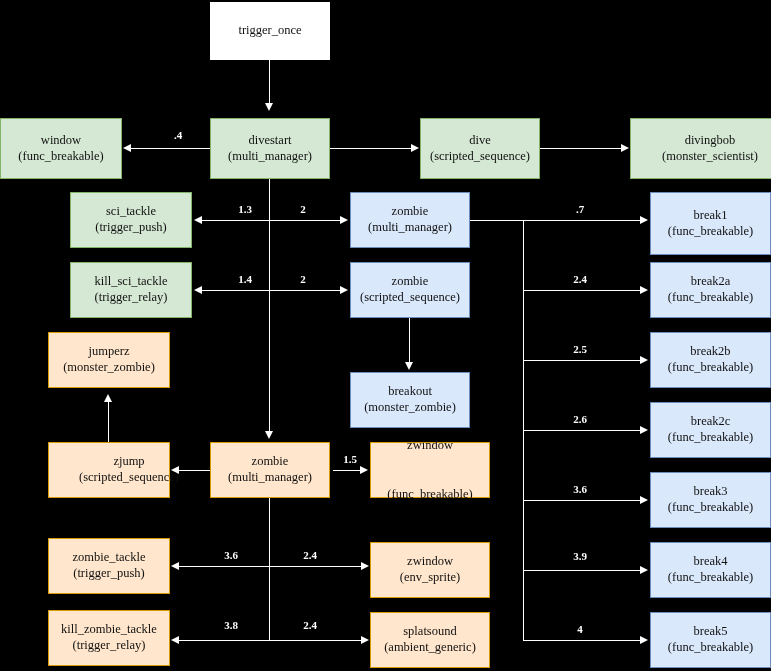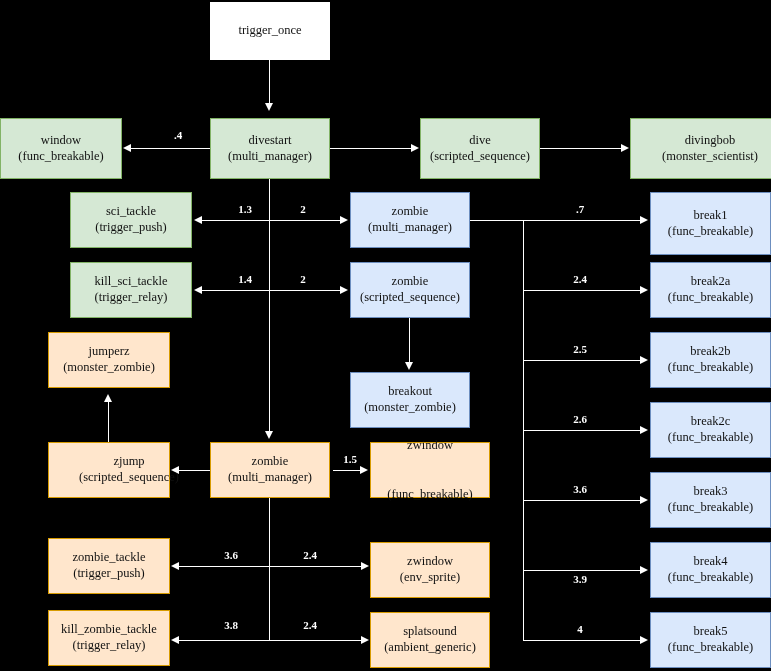--- a/index.html
+++ b/index.html
@@ -207,18 +207,18 @@
       <span class="elabel" style="left: 245px; top: 285px;">1.4</span>
       <span class="elabel" style="left: 303px; top: 285px;">2</span>
       <span class="elabel" style="left: 580px; top: 215px;">.7</span>
       <span class="elabel" style="left: 580px; top: 285px;">2.4</span>
       <span class="elabel" style="left: 580px; top: 355px;">2.5</span>
       <span class="elabel" style="left: 580px; top: 425px;">2.6</span>
       <span class="elabel" style="left: 350px; top: 465px;">1.5</span>
       <span class="elabel" style="left: 580px; top: 495px;">3.6</span>
       <span class="elabel" style="left: 231px; top: 561px;">3.6</span>
       <span class="elabel" style="left: 310px; top: 561px;">2.4</span>
-      <span class="elabel" style="left: 580px; top: 585px;">3.9</span>
+      <span class="elabel" style="left: 580px; top: 562px;">3.9</span>
       <span class="elabel" style="left: 231px; top: 631px;">3.8</span>
       <span class="elabel" style="left: 310px; top: 631px;">2.4</span>
       <span class="elabel" style="left: 580px; top: 635px;">4</span>
     </div>
 </div>
 
 </body></html>

